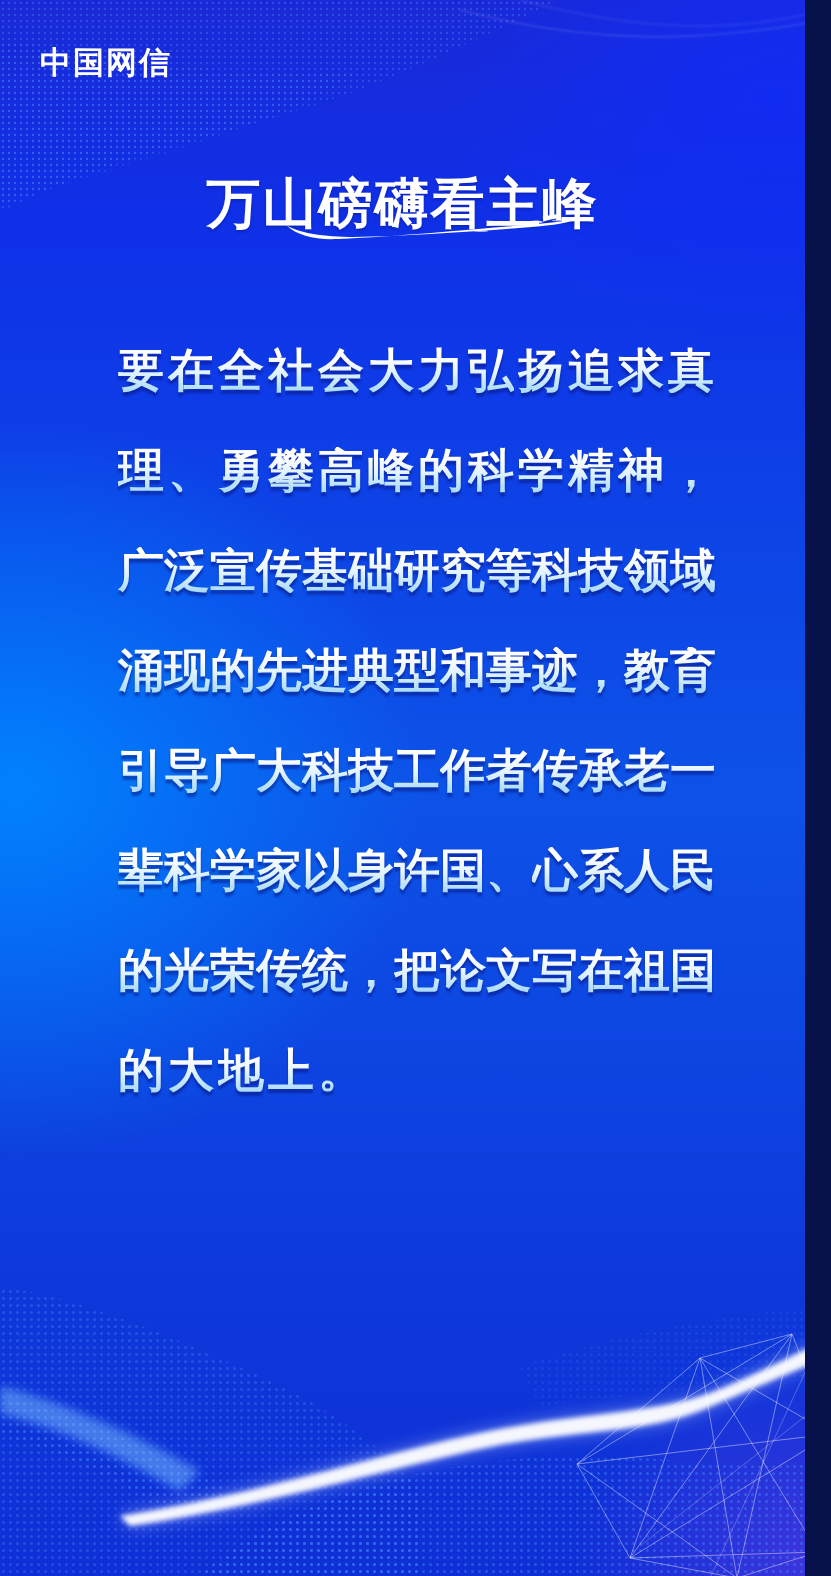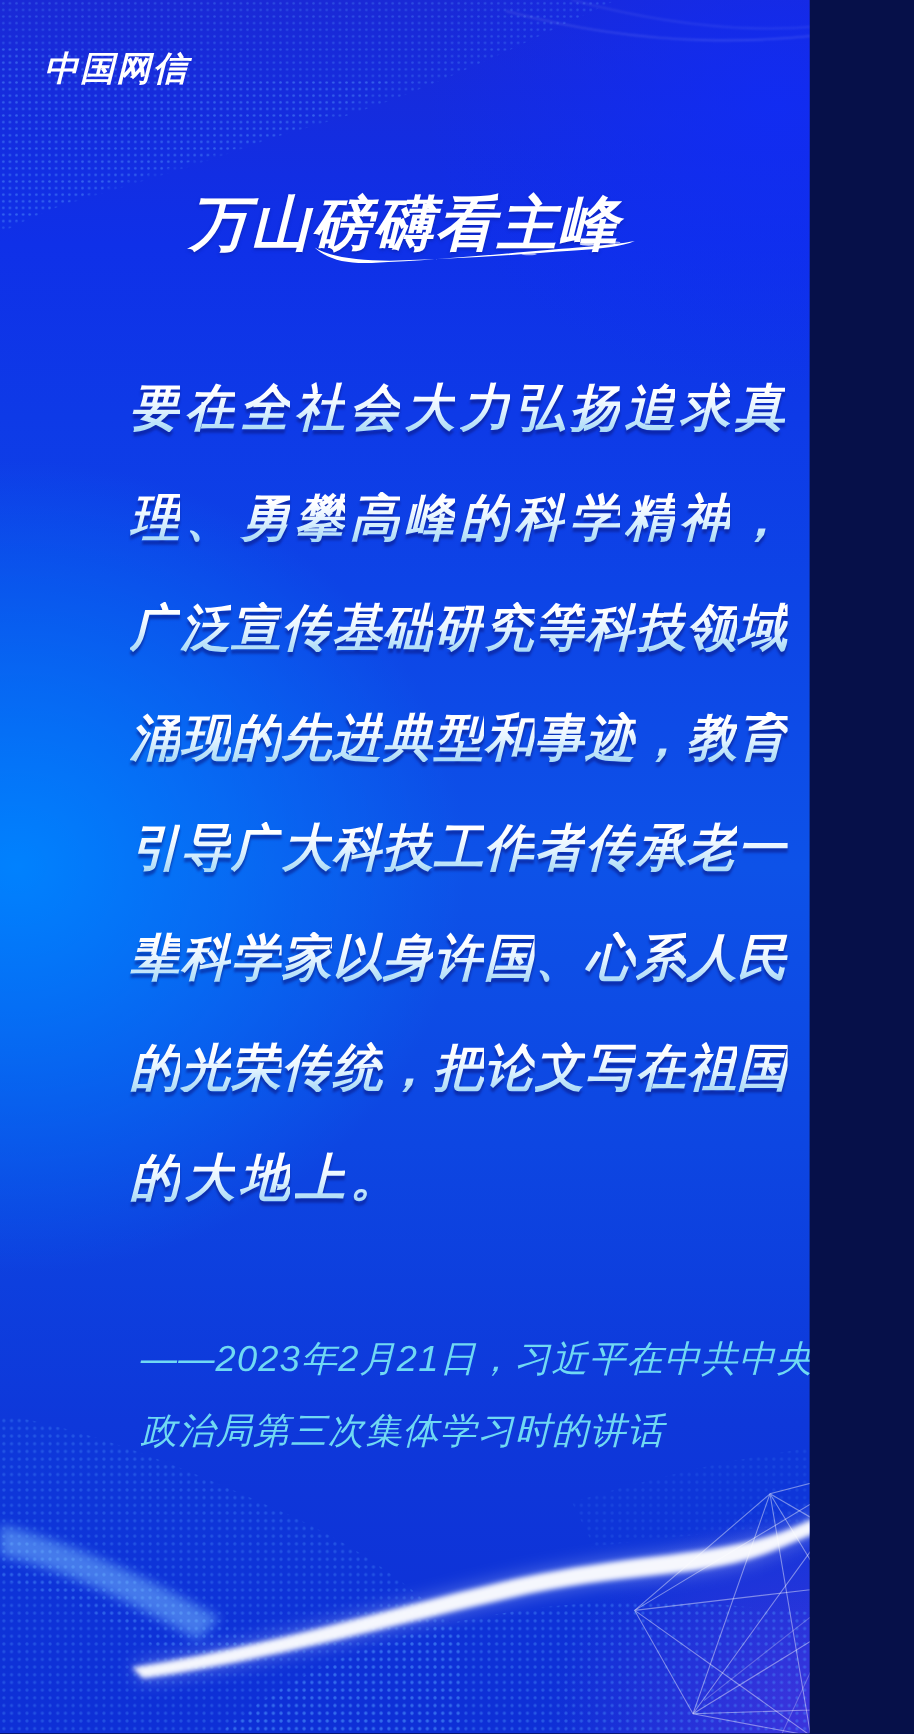--- a/index.html
+++ b/index.html
@@ -1,24 +1,23 @@
 <!DOCTYPE html>
 <html><head>
 <meta charset="utf-8">
 <style>
   html,body{margin:0;padding:0;background:#061049;}
   .poster{
-    position:relative;width:736px;height:1576px;overflow:hidden;
+    position:relative;width:805px;height:1576px;overflow:hidden;
     font-family:"Liberation Sans", sans-serif;
     background:
       radial-gradient(360px 280px at 102% 99%, rgba(140,60,230,0.38), rgba(140,60,230,0) 70%),
       radial-gradient(620px 560px at 2% 50%, rgba(0,132,255,0.95), rgba(0,132,255,0) 66%),
       radial-gradient(520px 420px at 96% 6%, rgba(16,44,248,0.75), rgba(16,44,248,0) 62%),
       linear-gradient(180deg,#1a29d6 0%, #0f30e8 14%, #0d44e6 34%, #0d52e8 50%, #0d46e2 66%, #0e38da 82%, #0e2fd6 100%);
-    font-style: italic;
   }
   svg.decor{position:absolute;left:0;pointer-events:none;}
   .top-decor{top:0;z-index:1;}
   .bottom-decor{bottom:0;z-index:1;}
 
   .brand{
     position:absolute;left:40px;top:42px;z-index:3;
     font-size:31px;font-weight:bold;color:#ffffff;letter-spacing:2px;
   }
   .title-wrap{position:absolute;left:0;right:0;top:168px;z-index:3;text-align:center;}
@@ -224,18 +223,14 @@
       </div>
     <div class="quote-line char-justify last">
         <span>的</span>
         <span>大</span>
         <span>地</span>
         <span>上</span>
         <span>。</span>
       </div>
   </div>
 
-  <div class="attribution">
-    <div>——2023年2月21日，习近平在中共中央</div>
-    <div>政治局第三次集体学习时的讲话</div>
-  </div>
 
 </div>
 
 </body></html>

